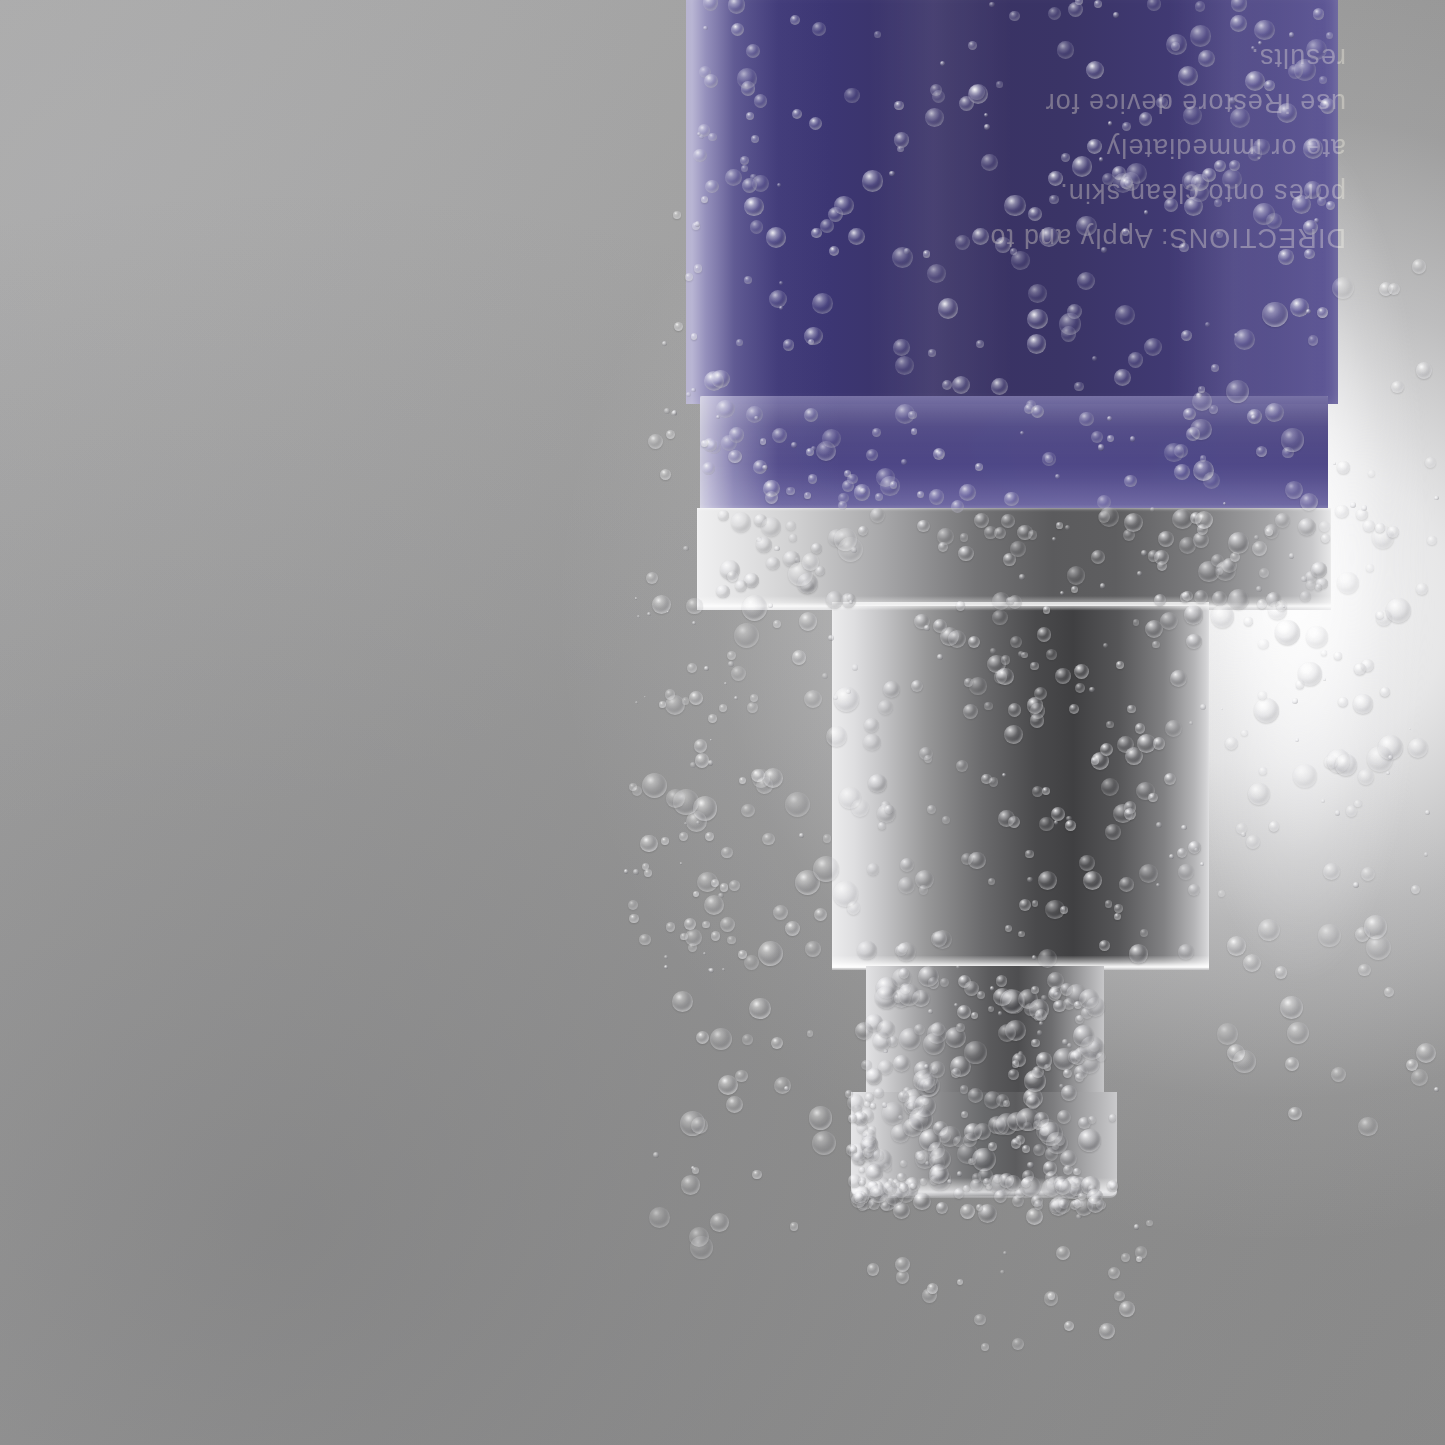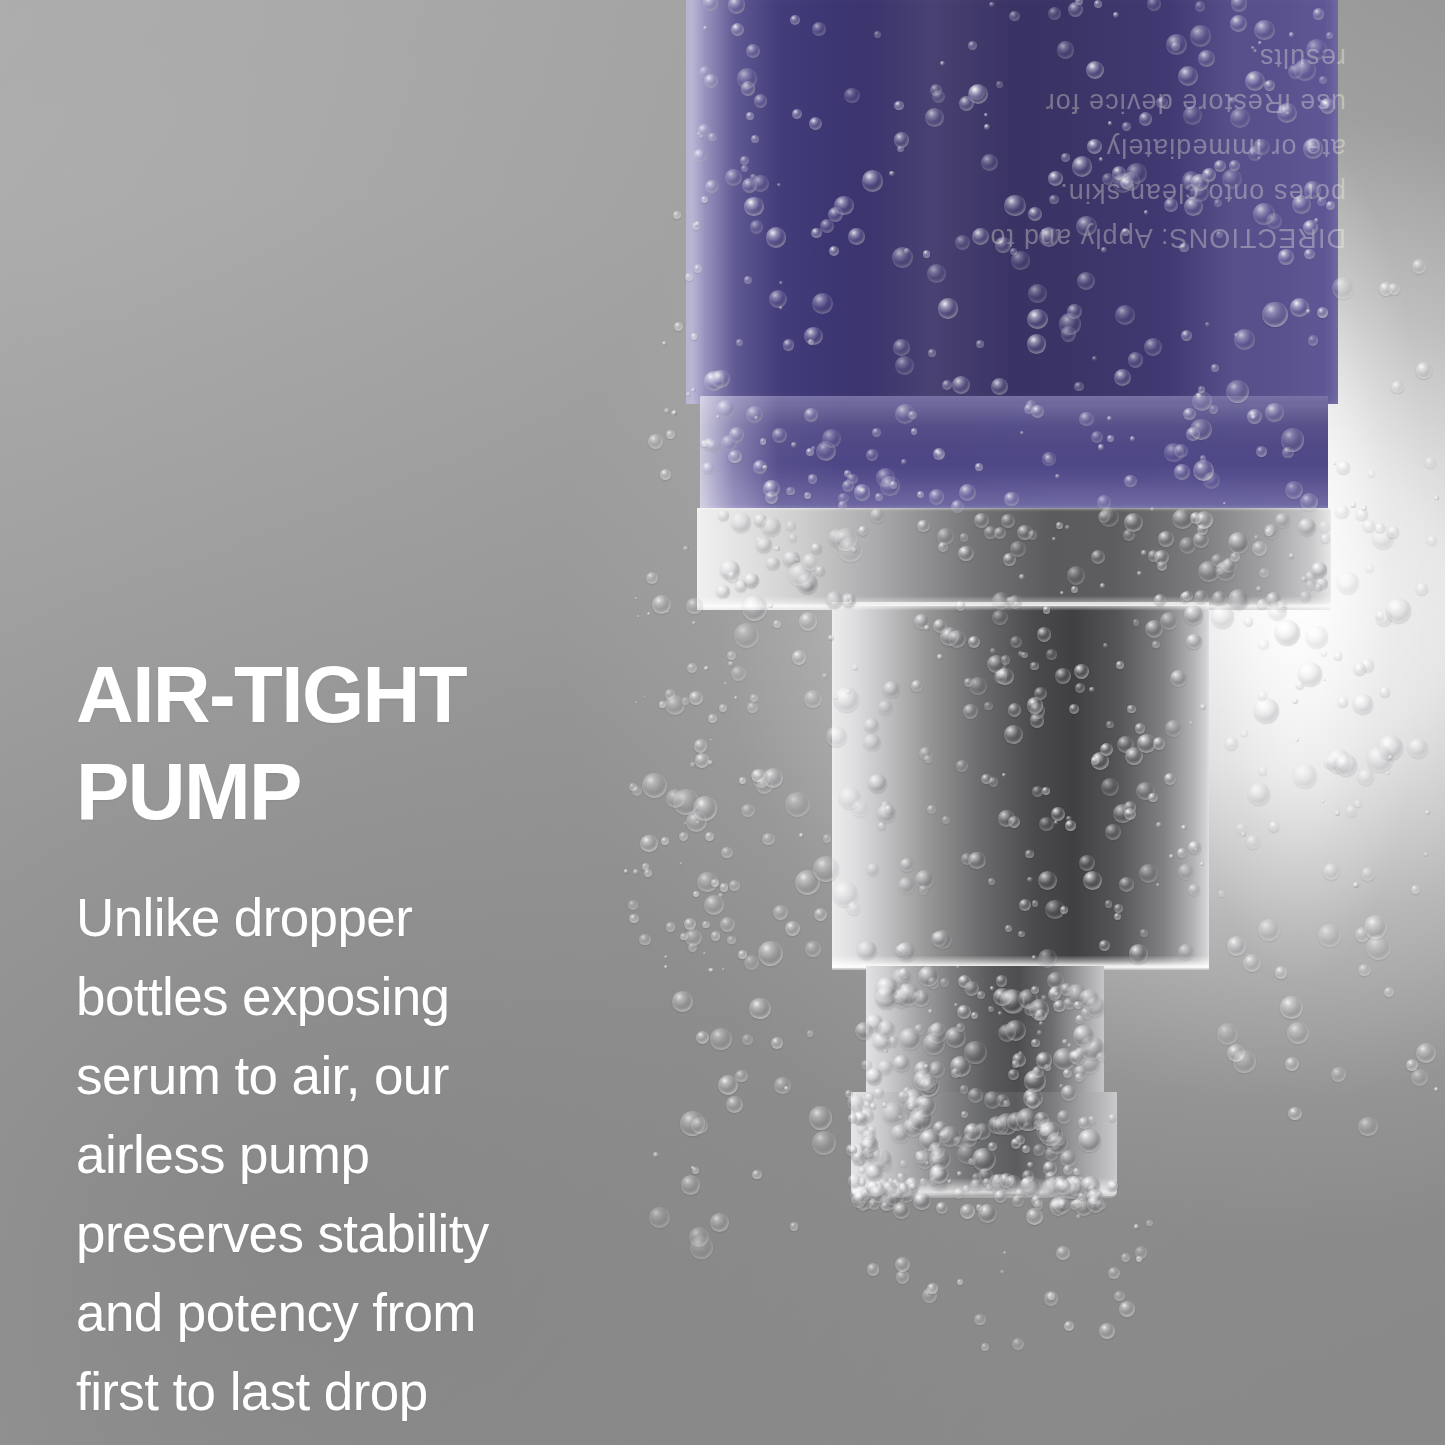--- a/index.html
+++ b/index.html
@@ -1515,25 +1515,14 @@
       <span class="drop on-metal" style="left:851.8px;top:1152.2px;width:12.8px;height:12.8px;opacity:0.61"></span>
       <span class="drop on-metal" style="left:854.6px;top:1112.3px;width:13.5px;height:13.5px;opacity:0.82"></span>
       <span class="drop on-metal" style="left:847.6px;top:1113.8px;width:9.2px;height:9.2px;opacity:0.82"></span>
       <span class="drop on-metal" style="left:862.6px;top:1147.1px;width:10.6px;height:10.6px;opacity:0.98"></span>
       <span class="drop on-metal" style="left:858.7px;top:1179.7px;width:6.8px;height:6.8px;opacity:0.76"></span>
       <span class="drop on-metal" style="left:861.9px;top:1129.1px;width:14.0px;height:14.0px;opacity:0.69"></span>
       <span class="drop on-metal" style="left:862.2px;top:1138.4px;width:13.5px;height:13.5px;opacity:0.77"></span>
       <span class="drop on-metal" style="left:870.1px;top:1102.6px;width:6.4px;height:6.4px;opacity:0.94"></span>
     </div>
 
-  <div id="copy">
-    <h1 class="headline">AIR-TIGHT
-PUMP</h1>
-    <p class="body-copy">Unlike dropper
-bottles exposing
-serum to air, our
-airless pump
-preserves stability
-and potency from
-first to last drop</p>
-  </div>
 
 </div>
 
 </body></html>

